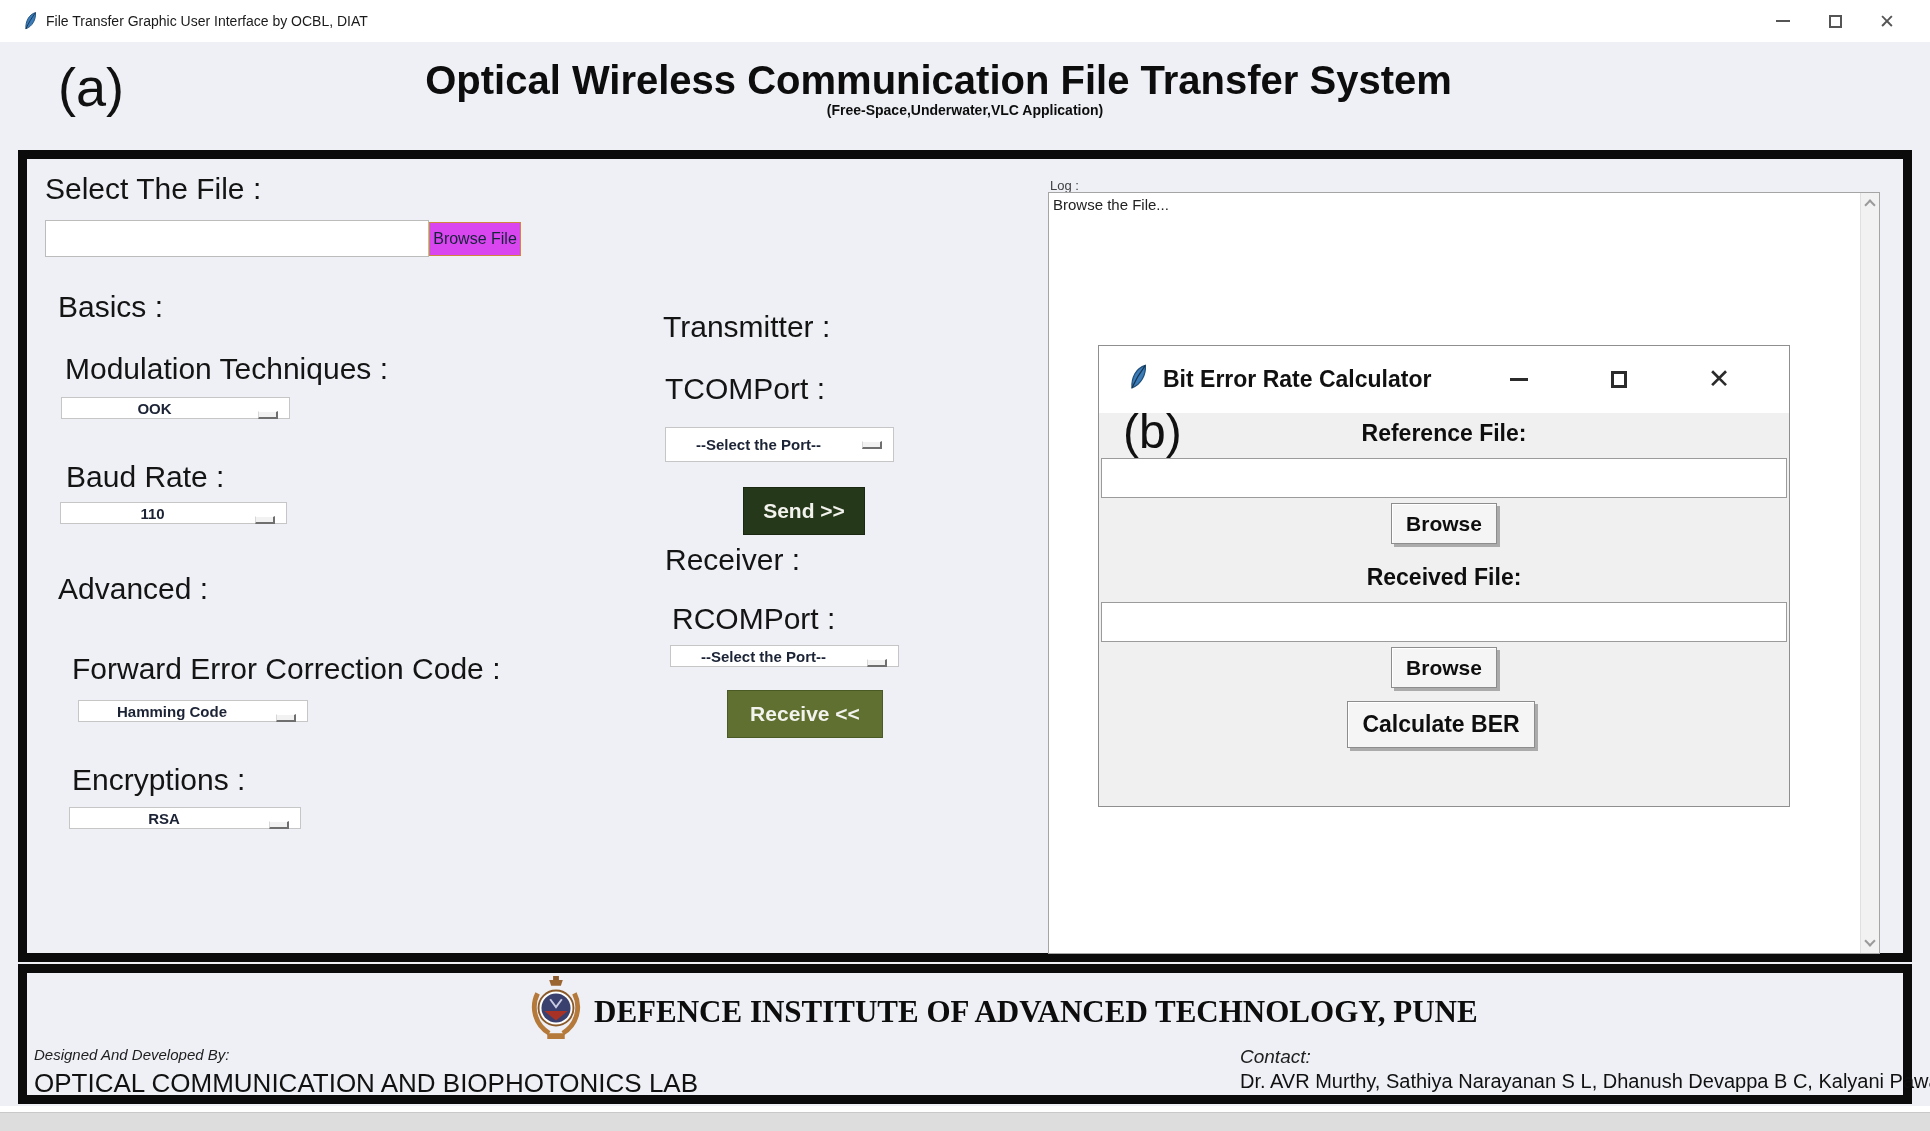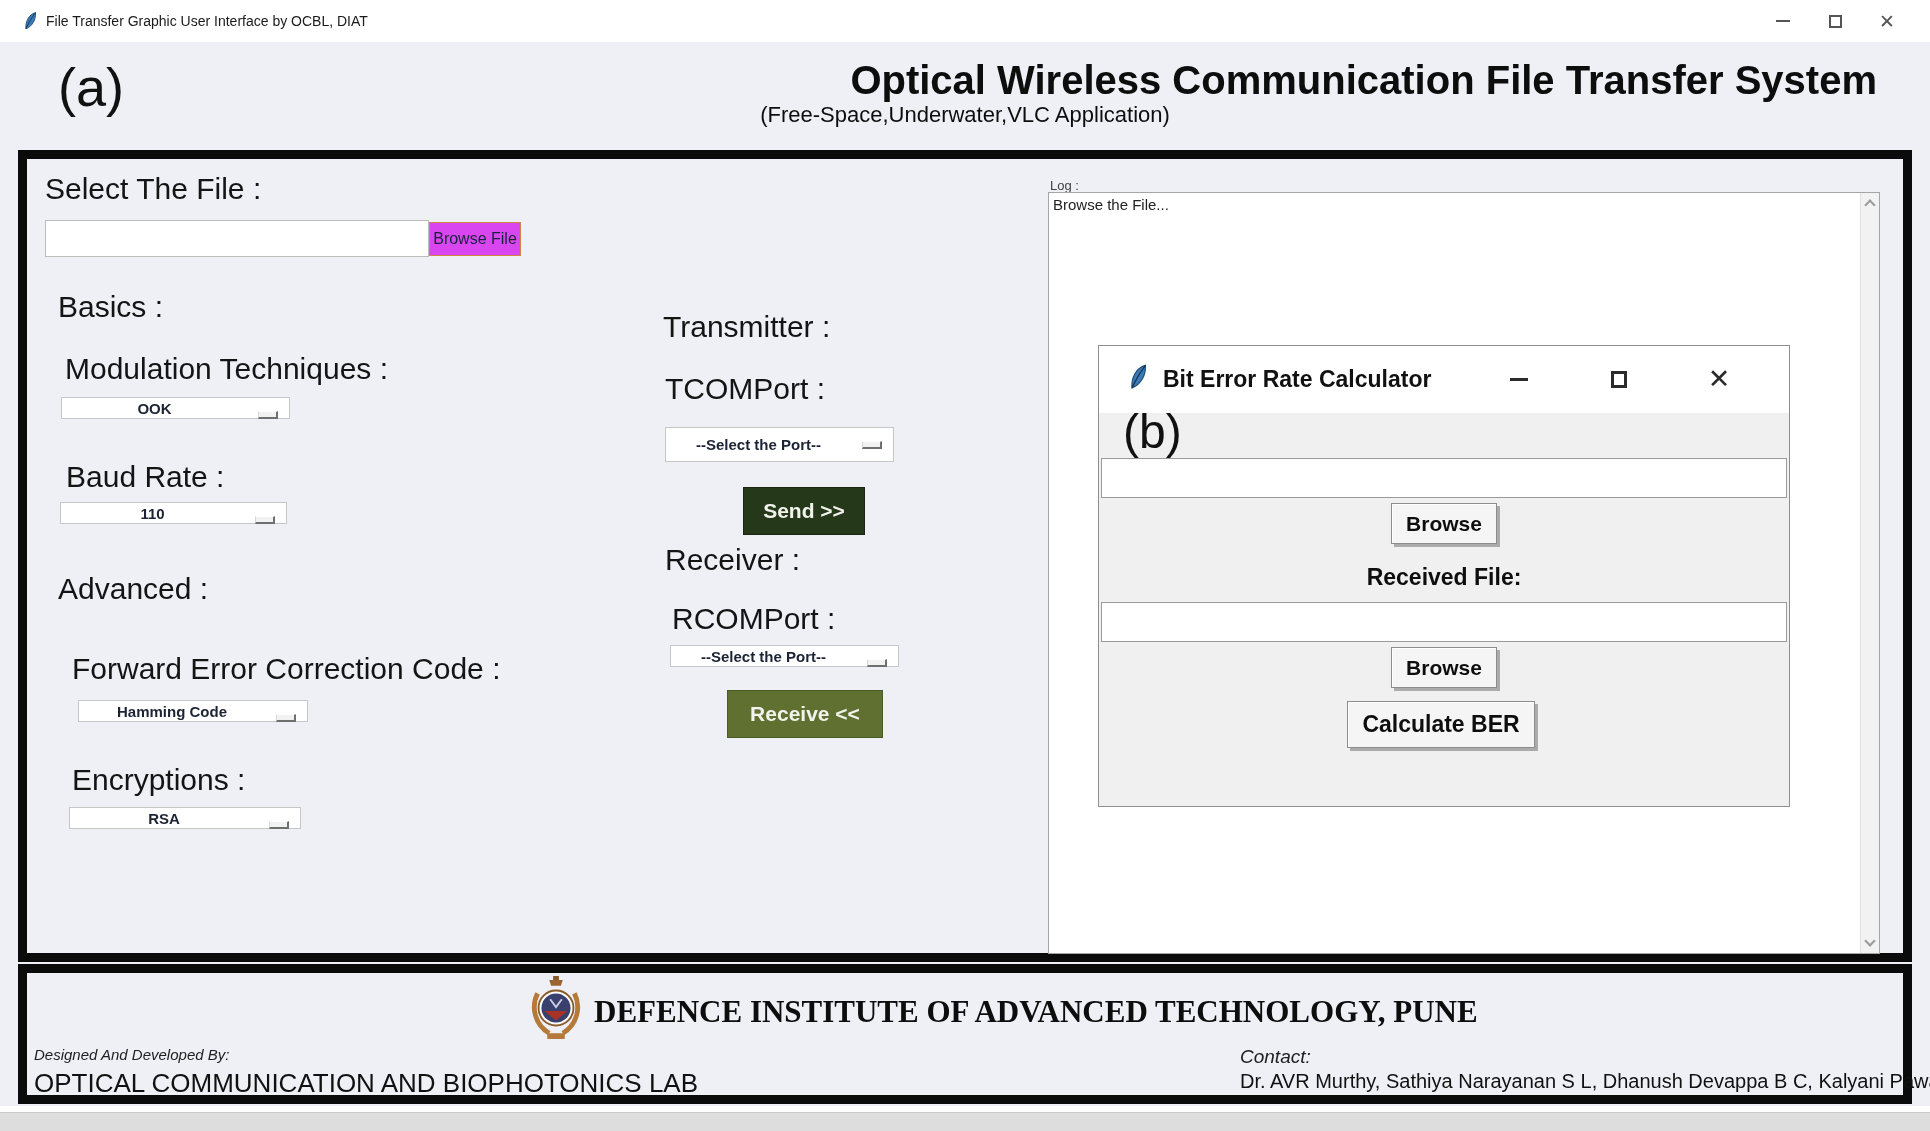--- a/index.html
+++ b/index.html
@@ -15,22 +15,22 @@
   .bar-glyph { display:block; width:14px; height:2px; background:#555; }
   .sq-glyph { display:block; width:13px; height:13px; border:2px solid #555; }
   .x-glyph { font-size:19px; color:#555; line-height:1; }
 
   
   .app-bg { position:absolute; left:0; top:42px; width:1930px; height:1064px; background:#eef0f5; }
   .bottom-strip { position:absolute; left:0; top:1112px; width:1930px; height:19px; background:#dddddd; border-top:1px solid #c9c9c9; }
 
   
   .fig-a { position:absolute; left:58px; top:56px; font-size:54px; color:#111; }
-  .main-title { position:absolute; left:0; top:58px; width:1877px; text-align:right; font-size:40px; font-weight:bold; color:#0d0d0d; }
-  .subtitle { position:absolute; left:0; top:102px; width:1930px; text-align:center; font-size:22px; font-weight:normal; color:#0d0d0d; }
+  .main-title { position:absolute; left:0; top:58px; width:1877px; text-align:center; font-size:40px; font-weight:bold; color:#0d0d0d; }
+  .subtitle { position:absolute; left:0; top:102px; width:1930px; text-align:center; font-size:14px; font-weight:bold; color:#0d0d0d; }
 
   
   .main-frame { position:absolute; left:18px; top:150px; width:1894px; height:812px; border:9px solid #0b0b0b; }
   .footer-frame { position:absolute; left:18px; top:964px; width:1894px; height:140px; border:9px solid #0b0b0b; }
 
   .lbl { position:absolute; font-size:30px; color:#141414; white-space:nowrap; }
 
   
   .file-input { position:absolute; left:45px; top:220px; width:384px; height:37px; background:#ffffff; border:1px solid #bcbcbc; font-size:16px; padding:0 6px; }
   .browse-file-btn { position:absolute; left:429px; top:222px; width:92px; height:34px; background:#d946ef; border:1px solid #d08640; font-size:16px; color:#15243a; cursor:pointer; }
@@ -184,20 +184,21 @@
           <span class="ber-bar"></span>
         </span>
       <span class="ber-winbtn ber-max">
           <span class="ber-sq"></span>
         </span>
       <span class="ber-winbtn ber-close">
           <span class="ber-x">✕</span>
         </span>
     </div>
     <div class="fig-b">(b)</div>
+    <div class="ber-sec-label ber-ref-label">Reference File:</div>
     <input class="ber-input ber-ref-input" type="text" value="" style="">
     <button class="ber-btn ber-browse-1">Browse</button>
     <div class="ber-sec-label ber-recv-label">Received File:</div>
     <input class="ber-input ber-recv-input" type="text" value="" style="">
     <button class="ber-btn ber-browse-2">Browse</button>
     <button class="ber-btn ber-calc">Calculate BER</button>
   </div>
 
   <div class="footer-frame"></div>
   <svg class="diat-logo" viewBox="0 0 56 66">

